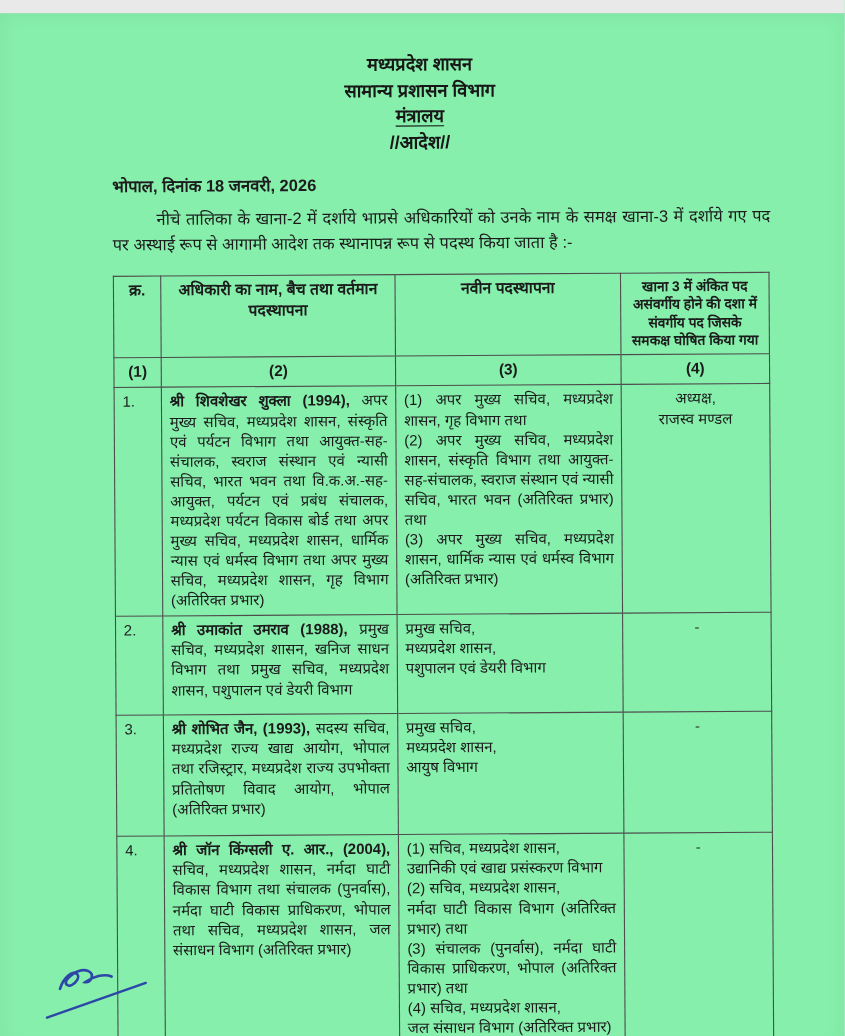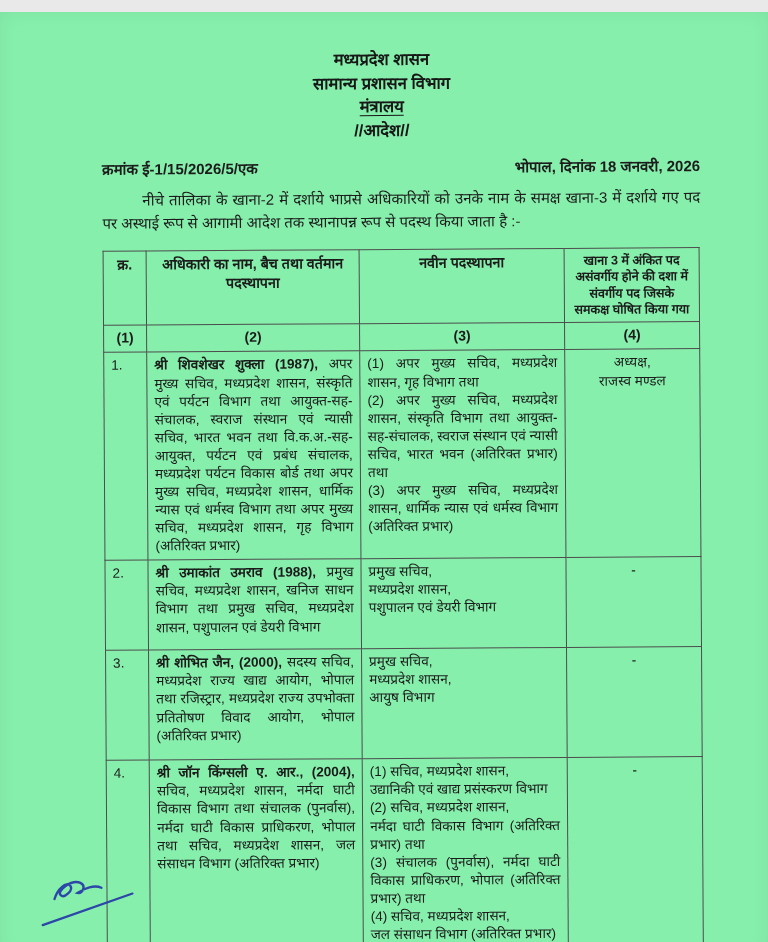--- a/index.html
+++ b/index.html
@@ -102,21 +102,20 @@
   <div class="rot">
 
     <div class="doc-header">
       <div>मध्यप्रदेश शासन</div>
       <div>सामान्य प्रशासन विभाग</div>
       <div class="underline">मंत्रालय</div>
       <div>//आदेश//</div>
     </div>
 
     <div class="ref-row">
-      <span>क्रमांक ई-1/15/2026/5/एक</span>
       <span>भोपाल, दिनांक 18 जनवरी, 2026</span>
     </div>
 
     <p class="intro">नीचे तालिका के खाना-2 में दर्शाये भाप्रसे अधिकारियों को उनके नाम के समक्ष खाना-3 में दर्शाये गए पद पर अस्थाई रूप से आगामी आदेश तक स्थानापन्न रूप से पदस्थ किया जाता है :-</p>
 
     <table class="order">
       <colgroup>
         <col class="c1">
           <col class="c2">
           <col class="c3">
@@ -134,21 +133,21 @@
           <th>(2)</th>
           <th>(3)</th>
           <th>(4)</th>
         </tr>
       </thead>
       <tbody>
 
         <tr style="height:198px;">
           <td class="sno">1.</td>
           <td class="officer">
-            <span class="name">श्री शिवशेखर शुक्ला (1987),</span>
+            <span class="name">श्री शिवशेखर शुक्ला (1994),</span>
             <span>अपर मुख्य सचिव, मध्यप्रदेश शासन, संस्कृति एवं पर्यटन विभाग तथा आयुक्त-सह-संचालक, स्वराज संस्थान एवं न्यासी सचिव, भारत भवन तथा वि.क.अ.-सह-आयुक्त, पर्यटन एवं प्रबंध संचालक, मध्यप्रदेश पर्यटन विकास बोर्ड तथा अपर मुख्य सचिव, मध्यप्रदेश शासन, धार्मिक न्यास एवं धर्मस्व विभाग तथा अपर मुख्य सचिव, मध्यप्रदेश शासन, गृह विभाग (अतिरिक्त प्रभार)</span>
           </td>
           <td class="posting">
             <div>(1) अपर मुख्य सचिव, मध्यप्रदेश शासन, गृह विभाग तथा</div>
             <div>(2) अपर मुख्य सचिव, मध्यप्रदेश शासन, संस्कृति विभाग तथा आयुक्त-सह-संचालक, स्वराज संस्थान एवं न्यासी सचिव, भारत भवन (अतिरिक्त प्रभार) तथा</div>
             <div>(3) अपर मुख्य सचिव, मध्यप्रदेश शासन, धार्मिक न्यास एवं धर्मस्व विभाग (अतिरिक्त प्रभार)</div>
           </td>
           <td class="equiv">
             <div>अध्यक्ष,</div>
             <div>राजस्व मण्डल</div>
@@ -167,21 +166,21 @@
             <div>पशुपालन एवं डेयरी विभाग</div>
           </td>
           <td class="equiv">
             <div>-</div>
           </td>
         </tr>
 
         <tr style="height:110px;">
           <td class="sno">3.</td>
           <td class="officer">
-            <span class="name">श्री शोभित जैन, (2000),</span>
+            <span class="name">श्री शोभित जैन, (1993),</span>
             <span>सदस्य सचिव, मध्यप्रदेश राज्य खाद्य आयोग, भोपाल तथा रजिस्ट्रार, मध्यप्रदेश राज्य उपभोक्ता प्रतितोषण विवाद आयोग, भोपाल (अतिरिक्त प्रभार)</span>
           </td>
           <td class="posting">
             <div>प्रमुख सचिव,</div>
             <div>मध्यप्रदेश शासन,</div>
             <div>आयुष विभाग</div>
           </td>
           <td class="equiv">
             <div>-</div>
           </td>

